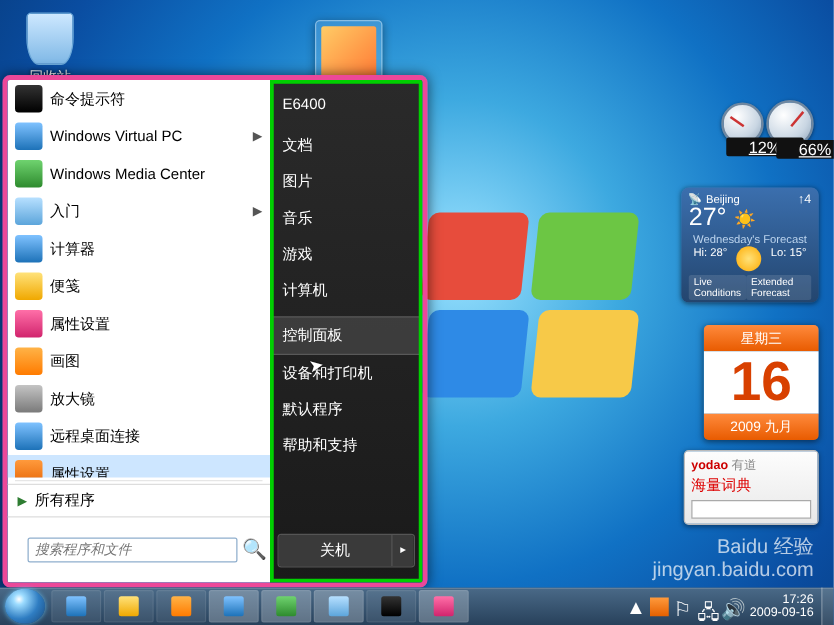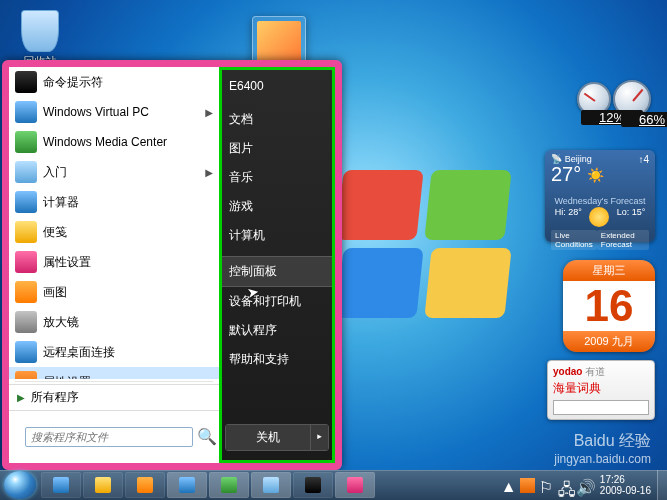--- a/index.html
+++ b/index.html
@@ -13,21 +13,21 @@
   .f3{ background:#2e8ae6; left:0; top:78px;}
   .f4{ background:#f7c948; left:88px; top:78px;}
 
   
   .desk-icon { position:absolute; left:10px; top:10px; width:60px; text-align:center; color:#fff; font-size:11px; text-shadow:0 0 3px #000; cursor:pointer;}
   .desk-icon .bin { width:38px; height:42px; margin:0 auto 2px;
     background:linear-gradient(#cde8ff,#7fb8e6); border-radius:4px 4px 10px 10px/4px 4px 22px 22px; border:1px solid #6ba8d8;}
 
   
   .startmenu { position:absolute; left:2px; bottom:30px; width:340px; height:410px;
-    display:flex; border:7px solid #ec4899; border-radius:6px; overflow:hidden;
+    display:flex; border:4px solid #ec4899; border-radius:6px; overflow:hidden;
     box-shadow:0 0 10px rgba(0,0,0,.6);}
   .sm-left { width:210px; background:#fff; display:flex; flex-direction:column; }
   .sm-right { width:130px; background:linear-gradient(#2a2a2a,#1a1a1a); color:#fff; font-size:12px;
     display:flex; flex-direction:column; padding:6px 0; position:relative;}
   .sm-right.hl { outline:3px solid #00d000; outline-offset:-3px; }
 
   .sm-items { flex:1; overflow:hidden; }
   .sm-item { display:flex; align-items:center; height:30px; padding:0 6px; font-size:12px; cursor:pointer;}
   .sm-item.selected { background:#cde6ff;}
   .sm-item .ico { width:22px; height:22px; margin-right:6px; border-radius:3px; }
@@ -56,55 +56,55 @@
     background:linear-gradient(#4a6a88,#28415b); display:flex; align-items:center; box-shadow:inset 0 1px 0 rgba(255,255,255,.2);}
   .orb { width:32px; height:28px; margin:0 4px; border-radius:50%;
     background:radial-gradient(circle at 35% 30%, #fff 0%, #9ddcff 15%, #2f7dc2 55%, #18487b 100%);
     box-shadow:0 0 4px rgba(100,200,255,.8); cursor:pointer; position:relative;}
   .tb-item { width:40px; height:26px; margin:0 1px; background:rgba(255,255,255,.08); border-radius:2px; cursor:pointer;
     display:flex; align-items:center; justify-content:center; box-shadow:inset 0 0 0 1px rgba(255,255,255,.08);}
   .tb-item.active{ background:rgba(255,255,255,.25);}
   .tb-ico { width:16px; height:16px; border-radius:2px;}
   .tray { margin-left:auto; display:flex; align-items:center; padding-right:0;}
   .tray-ico { width:15px; height:15px; margin:0 2px; cursor:pointer;}
-  .clock { color:#fff; font-size:10px; line-height:11px; text-align:left; padding:0 6px; cursor:pointer;}
+  .clock { color:#fff; font-size:10px; line-height:11px; text-align:right; padding:0 6px; cursor:pointer;}
   .showdesk { width:10px; height:30px; border-left:1px solid rgba(255,255,255,.3); background:rgba(255,255,255,.08); cursor:pointer;}
 
   
   .gadget { position:absolute; right:12px; color:#fff; font-size:10px; }
   .meter { top:80px; width:80px; height:45px; }
   .dial { width:34px; height:34px; border-radius:50%; background:radial-gradient(circle at 35% 30%,#fff,#c9d6e3 60%,#8aa0b6); position:absolute; border:2px solid #6f87a0; box-shadow:0 1px 3px rgba(0,0,0,.5);}
   .dial::after{content:""; position:absolute; left:15px; top:4px; width:2px; height:13px; background:#cc3333; transform-origin:bottom; }
   .dial1{ left:2px; top:2px;} .dial1::after{ transform:rotate(-55deg);}
   .dial2{ left:38px; top:0; width:38px; height:38px;} .dial2::after{ left:17px; height:15px; transform:rotate(40deg);}
   .pct { position:absolute; background:#111; color:#fff; font-size:13px; padding:0 18px; border-radius:2px;text-decoration:underline;}
 
   .weather { top:150px; width:110px; height:92px; border-radius:6px;
     background:linear-gradient(#3b6fae,#23456e); box-shadow:0 1px 4px rgba(0,0,0,.5); padding:4px 6px;}
   .weather .top { display:flex; justify-content:space-between; align-items:flex-start;text-align:center;}
   .temp { font-size:20px;}
-  .weather .fc { text-align:center; font-size:9px; margin-top:10px; color:#bcd4ee;}
+  .weather .fc { text-align:center; font-size:9px; margin-top:0; color:#bcd4ee;}
   .wline { display:flex; justify-content:space-around; font-size:9px; margin-top:1px;}
   .sun { width:20px; height:20px; border-radius:50%; background:radial-gradient(circle,#ffe27a,#ffaa00);}
   .wbtns{ display:flex; justify-content:space-between; margin-top:3px;}
   .wbtn{ font-size:8px; background:rgba(255,255,255,.12); padding:1px 4px; border-radius:2px; cursor:pointer;}
 
-  .datecard { top:260px; width:92px; border-radius:14px; overflow:hidden; box-shadow:0 1px 5px rgba(0,0,0,.5);}
+  .datecard { top:260px; width:92px; border-radius:4px; overflow:hidden; box-shadow:0 1px 5px rgba(0,0,0,.5);}
   .datecard .hd { background:linear-gradient(#ff8a3c,#e85b00); text-align:center; font-size:11px; padding:3px 0;}
   .datecard .big { background:#fff; color:#d84000; font-size:44px; font-weight:bold; text-align:center; line-height:50px;}
   .datecard .ft { background:linear-gradient(#ff8a3c,#e85b00); text-align:center; font-size:11px; padding:3px 0;}
 
   .dict { top:360px; width:108px; background:linear-gradient(#fdfdfd,#e8e8e8); border-radius:4px; border:1px solid #bbb; padding:4px 5px; box-shadow:0 1px 4px rgba(0,0,0,.4);}
   .dict .t { font-size:10px;} .dict .t b{color:#c00;} .dict .t .g{color:#888;}
   .dict .s { font-size:12px; color:#d00; margin-top:1px;}
   .dict input { width:100%; margin-top:3px; font-size:10px; padding:1px 2px; border:1px solid #aaa;}
 
   
   .wm { position:absolute; right:16px; bottom:34px; color:rgba(255,255,255,.7); font-size:16px; text-align:right;}
-  .wm small{ display:block; font-size:12px;margin-left:32px;}
+  .wm small{ display:block; font-size:16px;margin-left:32px;}
   .cursor { position:absolute; left:247px; top:284px; font-size:14px; color:#fff; text-shadow:0 0 2px #000; transform:rotate(-10deg); pointer-events:none;}
 
   
   .c1{background:linear-gradient(#333,#000);} .c2{background:linear-gradient(#7fc2ff,#1d72b8);}
   .c3{background:linear-gradient(#ffb347,#ff7b00);} .c4{background:linear-gradient(#6fd36f,#2e8b2e);}
   .c5{background:linear-gradient(#b7e0ff,#5ca5db);} .c6{background:linear-gradient(#ff6fa8,#d1246d);}
   .c7{background:linear-gradient(#ffe27a,#f0a800);} .c8{background:linear-gradient(#c4c4c4,#7a7a7a);}
   .c9{background:linear-gradient(#ff9a3c,#e46000);}
 </style>
 </head>

